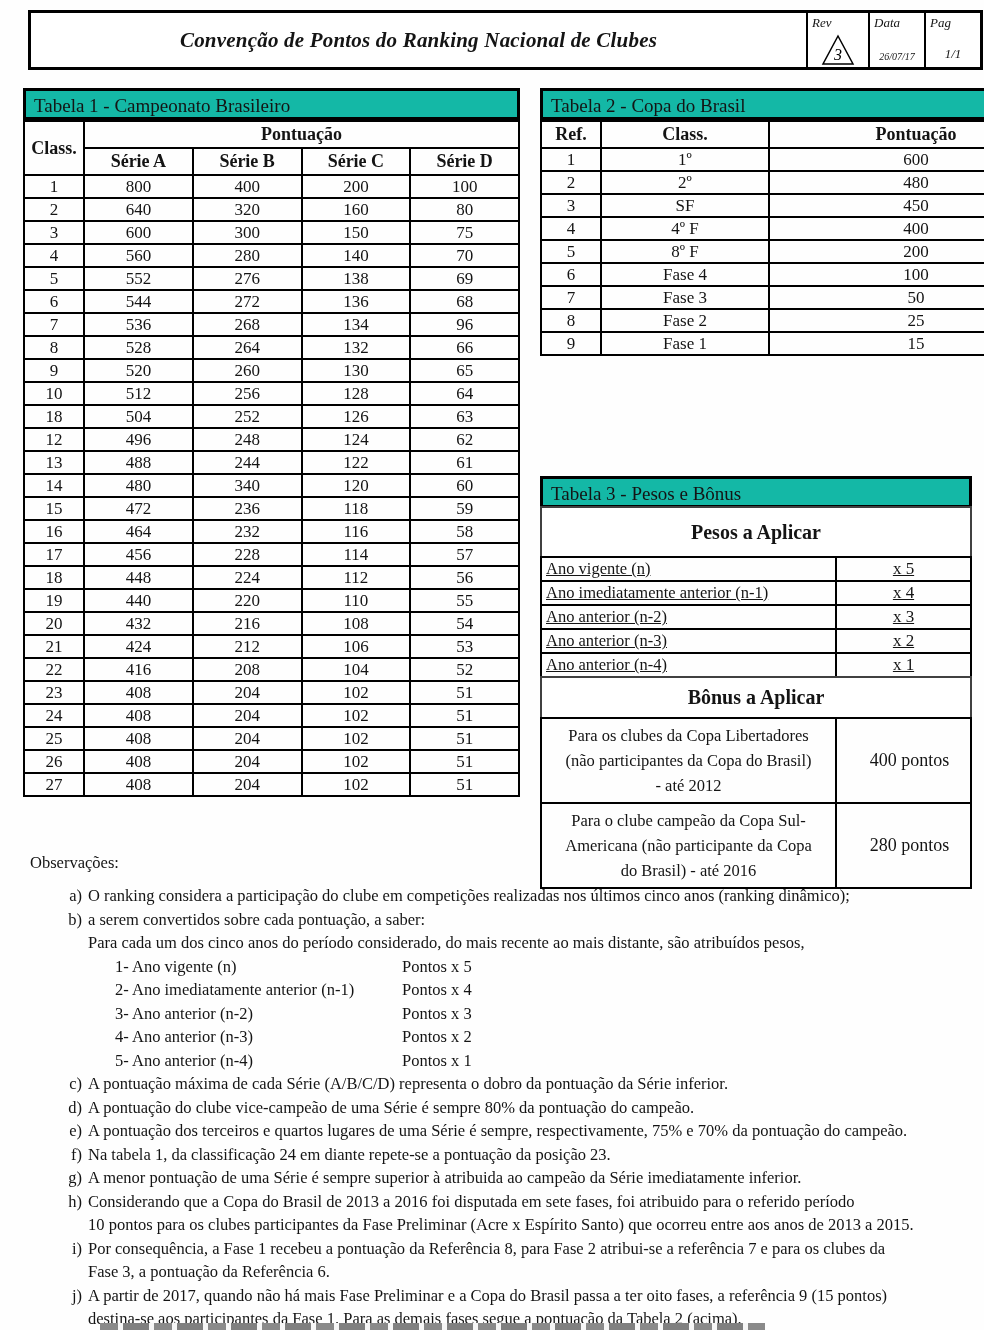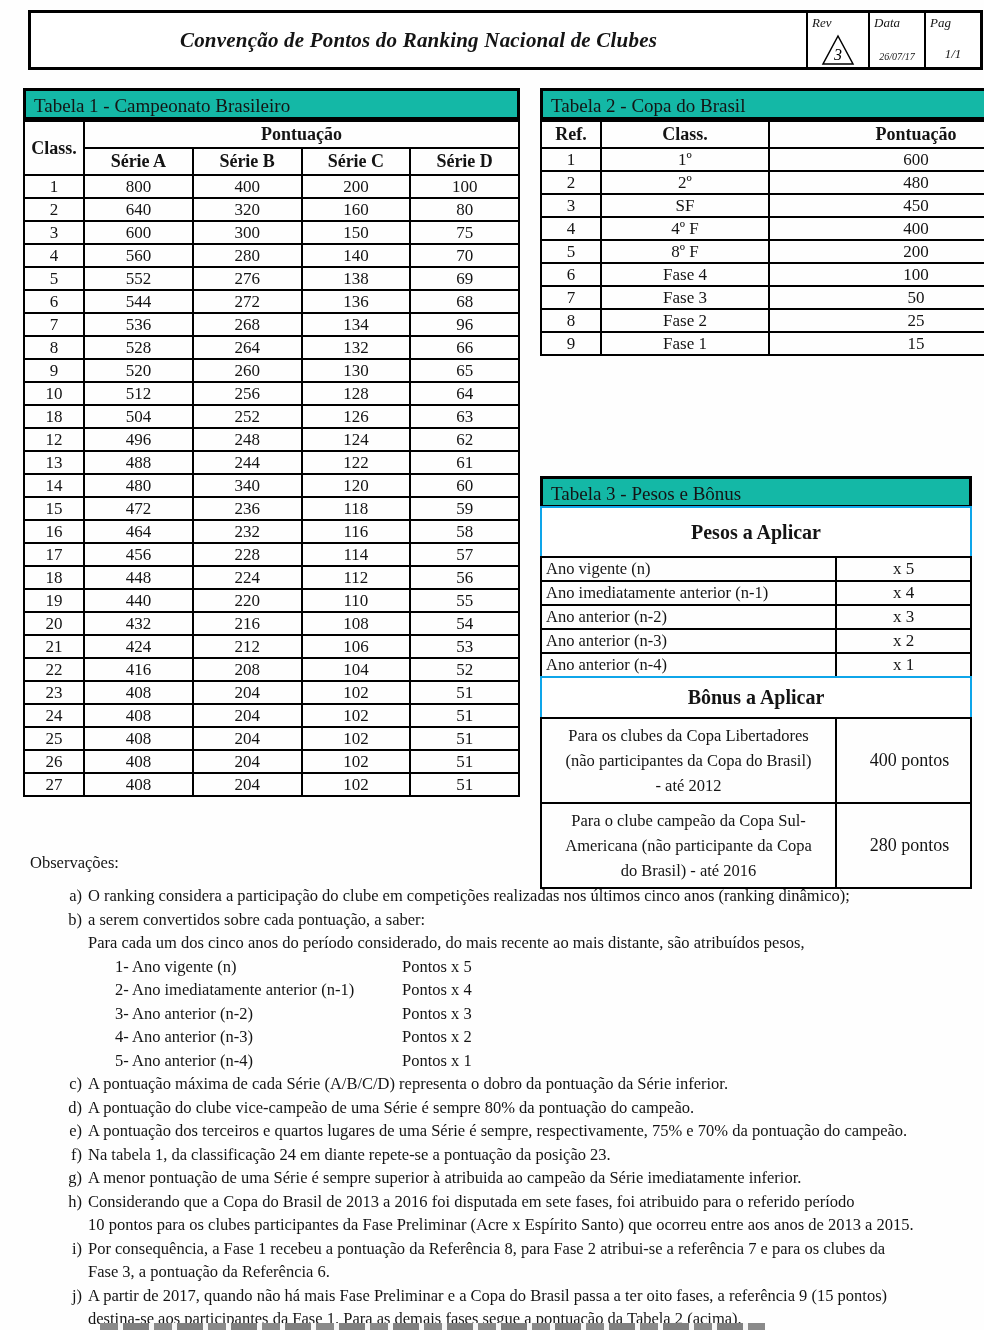--- a/index.html
+++ b/index.html
@@ -23,25 +23,25 @@
   .tabela1{left:23px;top:88px;width:497px;}
   .tabela2{left:540px;top:88px;width:524px;}
   .tabela3{left:540px;top:440px;width:432px;margin-top:36px;}
   .t-title{border:3px solid #000;box-sizing:border-box;font-weight:400;font-size:19px;
            padding:2px 8px;height:32px;line-height:26px;background:#14b8a6;}
   table.grid{border-collapse:collapse;width:100%;table-layout:fixed;}
   .grid th,.grid td{border:2px solid #000;text-align:center;padding:0;box-sizing:border-box;
                     overflow:hidden;white-space:nowrap;}
   .t1 thead th,.t2 thead th{font-size:18px;font-weight:700;height:27px;}
   .t1 tbody td,.t2 tbody td{font-size:17px;height:23px;}
-  .sub-header{border:2px solid #0ea5e9;margin-top:-2px;box-sizing:border-box;display:flex;
+  .sub-header{border:2px solid #404040;margin-top:-2px;box-sizing:border-box;display:flex;
               align-items:center;justify-content:center;font-weight:700;font-size:20px;background:#fff;}
   .pesos-header{height:52px;} .bonus-header{height:43px;}
   .fuse{margin-top:-2px;}
-  .t3p td{height:24px;font-size:17px;}
+  .t3p td{height:24px;font-size:17px;text-decoration:underline;}
   .t3p td.peso-label{text-align:left;padding:0 4px;font-size:16.5px;}
   .t3b td{font-size:16.5px;padding:4px 4px;white-space:normal;}
   .t3b .bonus-line{line-height:25px;text-align:center;}
   .t3b td.points{font-size:18px;padding-left:16px;}
 
   
   .observacoes{position:absolute;left:30px;top:853px;width:940px;font-size:16.5px;}
   .obs-list{margin-top:11px;}
   .obs-item{display:flex;}
   .obs-label{flex:none;width:52px;text-align:right;padding-right:6px;line-height:23.5px;}

